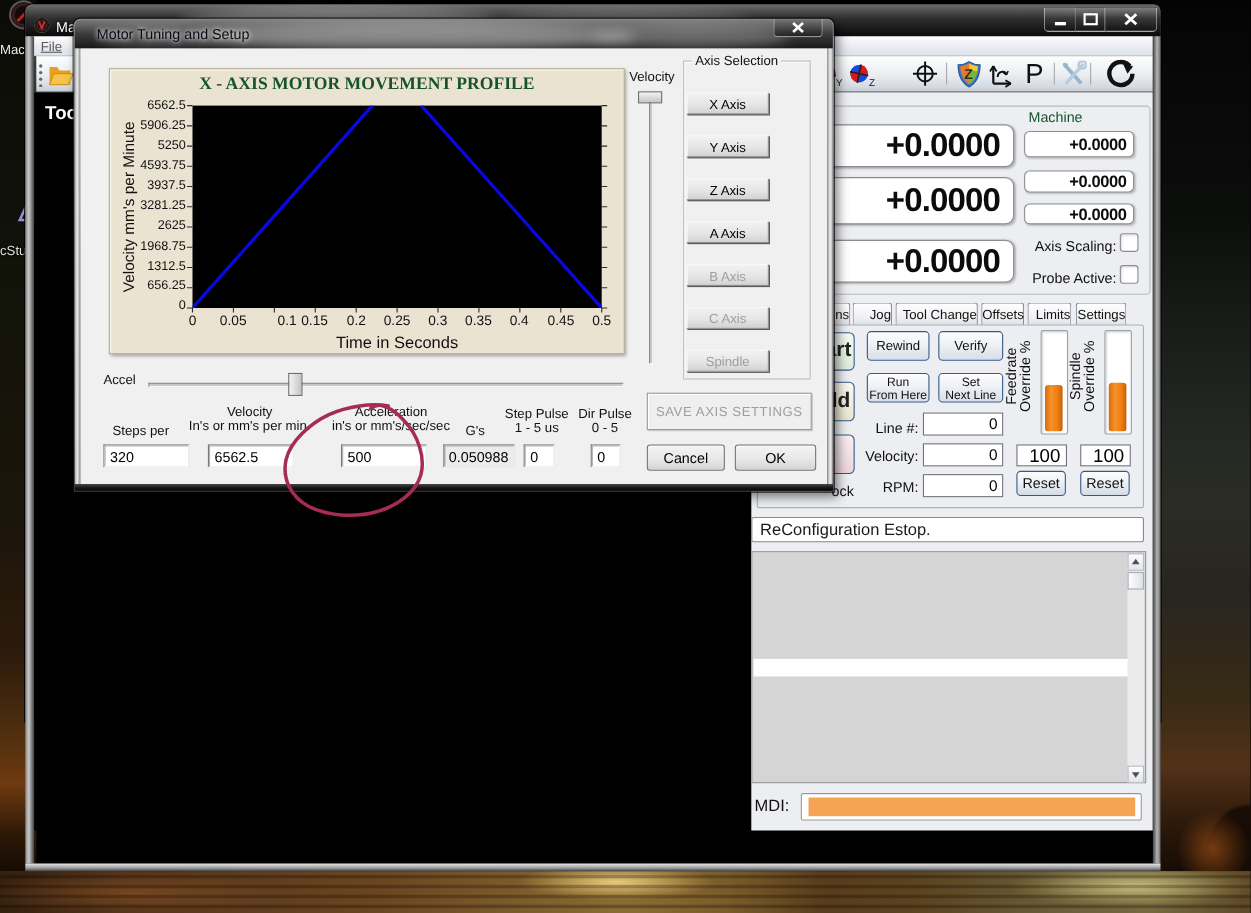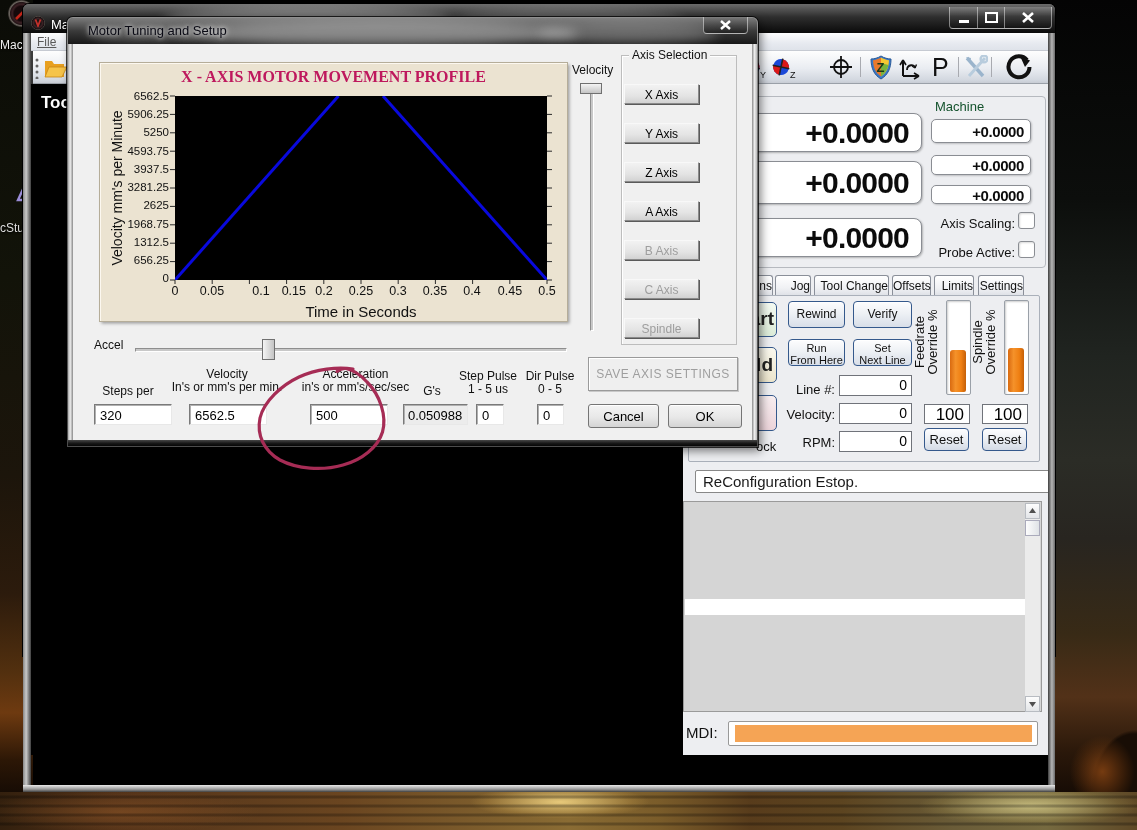--- a/index.html
+++ b/index.html
@@ -92,21 +92,21 @@
             font-size:14px; color:#000; text-align:right; padding:1px 4px 0 0; }
   .rot { position:absolute; font-size:13px; color:#111; transform:rotate(-90deg); transform-origin:center; white-space:nowrap; text-align:center; }
   .slider-v { position:absolute; width:25px; height:95px; background:#fff; border:1px solid #9aa0a8; border-radius:2px; box-shadow:inset 1px 1px 2px rgba(0,0,0,.2); }
   .obar { position:absolute; left:4px; width:15px; border-radius:3px 3px 2px 2px;
           background:linear-gradient(90deg,#d96a10,#f5922a 35%,#ef7f12 70%,#c45f08); }
   .valbox { position:absolute; width:46px; height:20px; background:#fff; border:1px solid #70737a; font-size:17px; color:#000; text-align:right; padding-right:5px; }
   .resetbtn { position:absolute; width:45px; height:23px; background:linear-gradient(180deg,#fdfdfe,#eef1f5 45%,#d4dbe6); border:1px solid #35598c;
           border-radius:4px; color:#111; text-align:center; font-size:13px; padding-top:3px; }
 
   #estop { left:0px; top:386px; width:357px; height:23px; background:#fff; border:1px solid #888; border-radius:2px;
-           font-size:15px; color:#1a1a1a; padding:2px 0 0 7px;margin-left:12px; }
+           font-size:15px; color:#1a1a1a; padding:2px 0 0 7px; }
   #listbox { left:0px; top:417px; width:359px; height:211px; background:#d5d5d5; border:1px solid #9a9a9a; }
   #whiteband { position:absolute; left:1px; top:97px; width:342px; height:16px; background:#fff; }
   #vsb { position:absolute; right:1px; top:1px; width:15px; height:209px; background:#ebebeb; }
   .sbbtn { position:absolute; left:0; width:15px; height:16px; background:linear-gradient(180deg,#fdfdfd,#e3e5e8); border:1px solid #b8bcc2; }
   #mdirow { left:0px; top:634px; width:364px; height:37px; }
 
   
   #mw-status { left:10px; top:751px; width:1015px; height:30px;
      background:linear-gradient(180deg,#f8f8f8,#e4e4e4 50%,#d2d2d2); border-top:1px solid #8e8e8e; font-size:13px; color:#111; }
   .sbox { position:absolute; top:4px; height:22px; background:#fff; border:1px solid #6a6a6a; border-radius:2px; font-size:14px; font-weight:bold; color:#000; }
@@ -122,21 +122,21 @@
   #dlg-close { left:636px; top:0px; width:45px; height:17px; border:1px solid rgba(255,255,255,.5); border-top:none; border-radius:0 0 4px 4px;
          background:linear-gradient(180deg,rgba(120,120,120,.8),rgba(70,70,70,.8) 50%,rgba(30,30,30,.85)); text-align:center; }
   #dlg-sideL { left:1px; top:27px; width:5px; height:396px; background:linear-gradient(90deg,#a8a8a8,#ececec 45%,#8a8a8a); }
   #dlg-sideR { left:685px; top:27px; width:5px; height:396px; background:linear-gradient(90deg,#8a8a8a,#ececec 50%,#b8b8b8); }
   #dlg-bot { left:1px; top:423px; width:689px; height:6px; background:linear-gradient(180deg,#484848,#181818 55%,#060606); }
   #dlg-client { left:6px; top:27px; width:679px; height:396px; background:#f0f0f0; }
 
   #graph { left:26px; top:18px; width:469px; height:260px; background:#ebe3d1;
            border:1px solid #b5ad99; box-shadow:inset 1px 1px 0 #fcf8f0, 1.5px 1.5px 3px rgba(0,0,0,.35); }
   #graph-title { position:absolute; left:0; top:5px; width:100%; text-align:center; font-family:"Liberation Serif", serif;
-           font-weight:bold; font-size:16px; color:#be185d; }
+           font-weight:bold; font-size:16px; color:#14532d; }
   #plot { position:absolute; left:75px; top:33px; width:372px; height:184px; background:#000; }
   .ylab { position:absolute; left:26px; width:43px; text-align:right; font-size:11.5px; color:#111; }
   .xlab { position:absolute; top:221px; width:40px; text-align:center; font-size:12.5px; color:#111; }
   #xtitle { position:absolute; left:75px; top:240px; width:372px; text-align:center; font-size:15px; color:#111; }
   #yrot { position:absolute; left:-78px; top:117px; width:190px; text-align:center; font-size:14px; color:#111;
           transform:rotate(-90deg); white-space:nowrap; }
 
   #vel-lab { left:499px; top:19px; font-size:12px; color:#111; }
   #vel-track { left:517px; top:41px; width:4px; height:246px; border:1px solid #8e8e8e; border-right-color:#fff; border-bottom-color:#fff; background:#c8c8c8; }
   .sthumbV { position:absolute; width:22px; height:11px; background:linear-gradient(180deg,#f4f4f4,#dcdcdc 50%,#c4c4c4); border:1px solid #707070; }
@@ -405,21 +405,21 @@
         <div class="ylab" style="top:100px;">3937.5</div>
         <div class="ylab" style="top:118px;">3281.25</div>
         <div class="ylab" style="top:136px;">2625</div>
         <div class="ylab" style="top:155px;">1968.75</div>
         <div class="ylab" style="top:173px;">1312.5</div>
         <div class="ylab" style="top:191px;">656.25</div>
         <div class="ylab" style="top:209px;">0</div>
         <div class="xlab" style="left:55px;">0</div>
         <div class="xlab" style="left:92px;">0.05</div>
         <div class="xlab" style="left:141px;">0.1</div>
-        <div class="xlab" style="left:166px;text-align:right;">0.15</div>
+        <div class="xlab" style="left:166px;">0.15</div>
         <div class="xlab" style="left:204px;">0.2</div>
         <div class="xlab" style="left:241px;">0.25</div>
         <div class="xlab" style="left:278px;">0.3</div>
         <div class="xlab" style="left:315px;">0.35</div>
         <div class="xlab" style="left:352px;">0.4</div>
         <div class="xlab" style="left:390px;">0.45</div>
         <div class="xlab" style="left:427px;">0.5</div>
         <div id="xtitle">Time in Seconds</div>
         <div id="yrot">Velocity mm's per Minute</div>
       </div>

